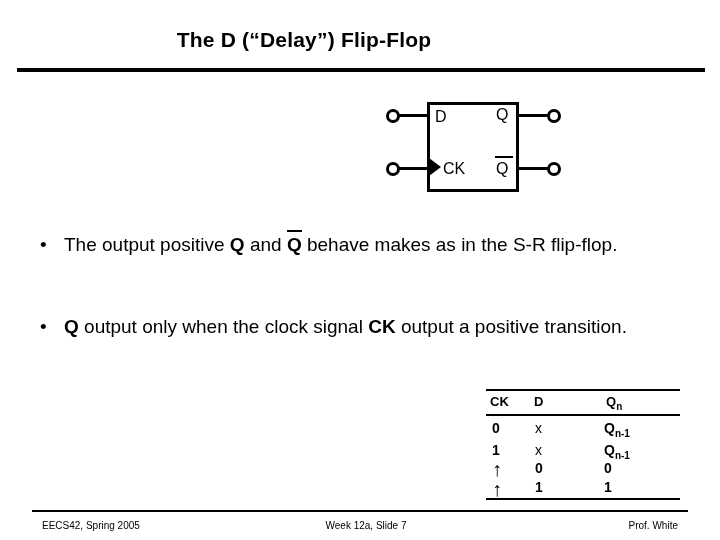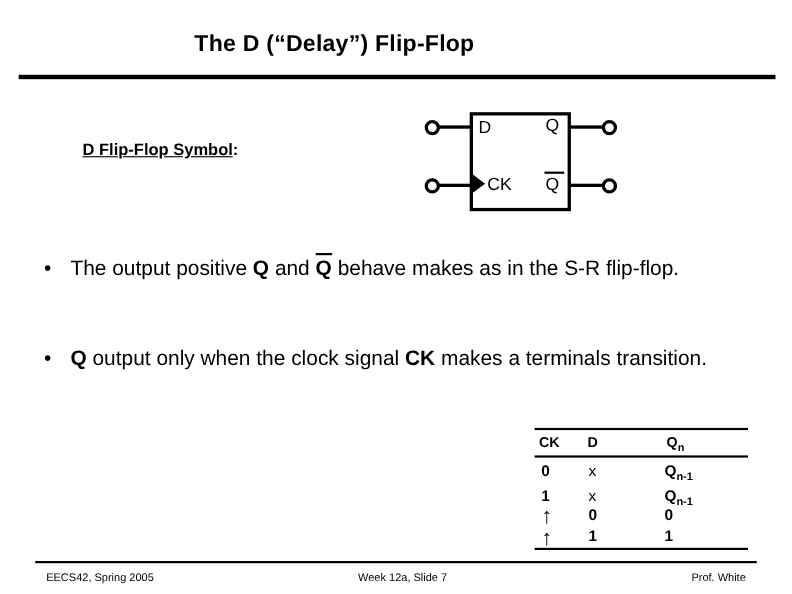--- a/index.html
+++ b/index.html
@@ -220,23 +220,20 @@
   .footer-right  { right: 42px; }
 </style>
 </head>
 <body>
 
 <div class="slide">
 
   <div class="title">The D (“Delay”) Flip-Flop</div>
   <div class="title-rule"></div>
 
-  <div class="symbol-label">
-    <u>D Flip-Flop Symbol</u><span>:</span>
-  </div>
 
   <div class="ff-box"></div>
   <div class="clk-triangle"></div>
 
   <div class="wire wire-d-in"></div>
   <div class="wire wire-ck-in"></div>
   <div class="wire wire-q-out"></div>
   <div class="wire wire-qb-out"></div>
 
   <div class="term term-d"></div>
@@ -253,21 +250,21 @@
   <div class="bullet bullet-1">
     <span class="dot">•</span>
     <span class="btext">
       <span>The output positive </span><b>Q</b><span> and </span><span class="qbar-inline">Q</span><span> behave makes as in the S-R flip-flop.</span>
     </span>
   </div>
 
   <div class="bullet bullet-2">
     <span class="dot">•</span>
     <span class="btext">
-      <b>Q</b><span> output only when the clock signal </span><b>CK</b><span> makes a terminals transition.</span>
+      <b>Q</b><span> output only when the clock signal </span><b>CK</b><span> output a positive transition.</span>
     </span>
   </div>
 
   <div class="tt-rule tt-rule-top"></div>
   <div class="tt-rule tt-rule-mid"></div>
   <div class="tt-rule tt-rule-bottom"></div>
 
   <div class="tt-head tt-head-ck">CK</div>
   <div class="tt-head tt-head-d">D</div>
   <div class="tt-head tt-head-qn"><span>Q</span><span class="sub">n</span></div>

